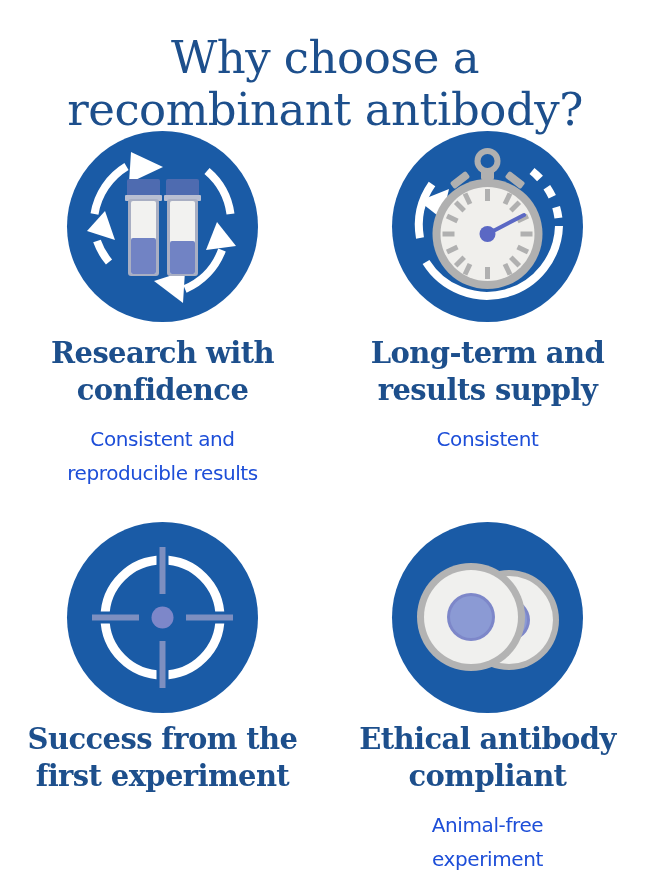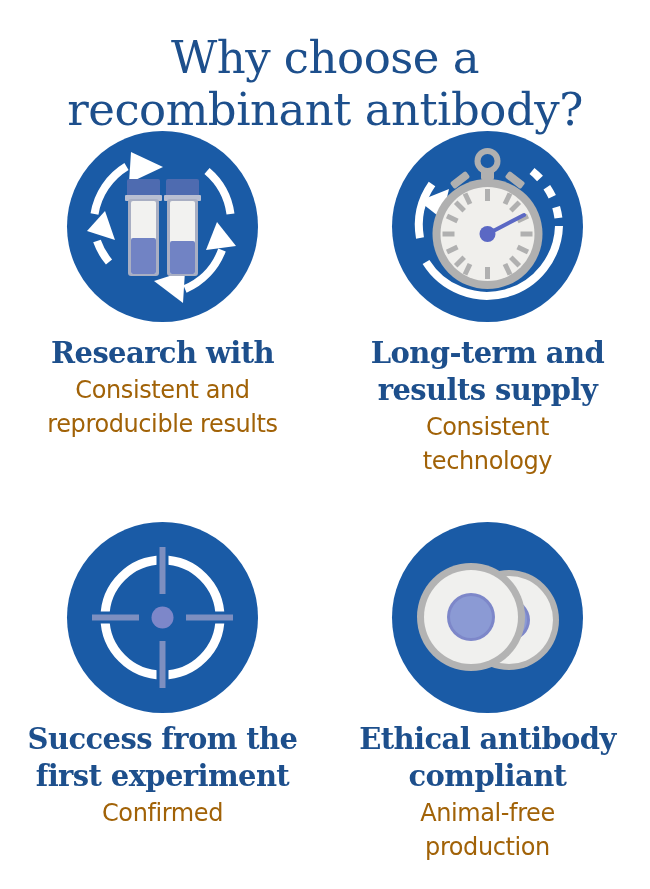--- a/index.html
+++ b/index.html
@@ -72,27 +72,27 @@
     font-size: 29px;
     line-height: 37px;
     text-align: center;
     color: #1d4f8c;
     letter-spacing: -0.6px;
     max-width: 320px;
   }
   .card-heading .line { display: block; white-space: nowrap; }
 
   .card-sub {
-    margin-top: 1px;
+    margin-top: 13px;
     font-family: "DejaVu Sans", "Liberation Sans", sans-serif;
     font-weight: 400;
-    font-size: 24px;
+    font-size: 20px;
     line-height: 34px;
     text-align: center;
-    color: #a16207;
+    color: #1d4ed8;
     letter-spacing: -0.4px;
     max-width: 322px;
   }
   .card-sub .line { display: block; white-space: nowrap; }
 
   
   .row2 .card-heading { margin-top: 8px; }
 </style>
 </head>
 <body>
@@ -141,20 +141,21 @@
             <rect x="99" y="48" width="33" height="18" rx="2" fill="#4e6bb0"></rect>
             <rect x="97" y="64" width="37" height="6" rx="1" fill="#b9bfd2"></rect>
             <rect x="100" y="68" width="31" height="77" rx="3" fill="#a9afc3"></rect>
             <rect x="103" y="70" width="25" height="73" rx="2" fill="#f2f2f0"></rect>
             <rect x="103" y="110" width="25" height="33" rx="2" fill="#7183c4"></rect>
           </g>
         </svg>
       </div>
       <div class="card-heading">
         <span class="line">Research with</span>
+        <span class="line">confidence</span>
       </div>
       <div class="card-sub">
         <span class="line">Consistent and</span>
         <span class="line">reproducible results</span>
       </div>
     </div>
 
     <div class="card">
       <div class="icon-badge">
         <svg viewBox="0 0 191 191" xmlns="http://www.w3.org/2000/svg" aria-hidden="true">
@@ -200,21 +201,20 @@
           <line x1="95.5" y1="103" x2="132" y2="84" stroke="#5b68c4" stroke-width="4" stroke-linecap="round"></line>
           <circle cx="95.5" cy="103" r="8" fill="#5b68c4"></circle>
         </svg>
       </div>
       <div class="card-heading">
         <span class="line">Long-term and</span>
         <span class="line">results supply</span>
       </div>
       <div class="card-sub">
         <span class="line">Consistent</span>
-        <span class="line">technology</span>
       </div>
     </div>
 
     <div class="card row2">
       <div class="icon-badge">
         <svg viewBox="0 0 191 191" xmlns="http://www.w3.org/2000/svg" aria-hidden="true">
 
           <g fill="none" stroke="#ffffff" stroke-width="9" stroke-linecap="butt">
             <path d="M 95.5 38 A 57.5 57.5 0 0 0 38 95.5"></path>
             <path d="M 153 95.5 A 57.5 57.5 0 0 0 95.5 38"></path>
@@ -236,21 +236,20 @@
             <line x1="119" y1="95.5" x2="166" y2="95.5"></line>
           </g>
           <circle cx="95.5" cy="95.5" r="11" fill="#7d87c9"></circle>
         </svg>
       </div>
       <div class="card-heading">
         <span class="line">Success from the</span>
         <span class="line">first experiment</span>
       </div>
       <div class="card-sub">
-        <span class="line">Confirmed</span>
       </div>
     </div>
 
     <div class="card row2">
       <div class="icon-badge">
         <svg viewBox="0 0 191 191" xmlns="http://www.w3.org/2000/svg" aria-hidden="true">
 
           <g>
             <circle cx="117" cy="98" r="50" fill="#b3b3b3"></circle>
             <circle cx="117" cy="98" r="44" fill="#f0f0ee"></circle>
@@ -265,18 +264,18 @@
             <circle cx="79" cy="95" r="21" fill="#8b9ad4"></circle>
           </g>
         </svg>
       </div>
       <div class="card-heading">
         <span class="line">Ethical antibody</span>
         <span class="line">compliant</span>
       </div>
       <div class="card-sub">
         <span class="line">Animal-free</span>
-        <span class="line">production</span>
+        <span class="line">experiment</span>
       </div>
     </div>
 
   </div>
 </div>
 
 </body></html>

